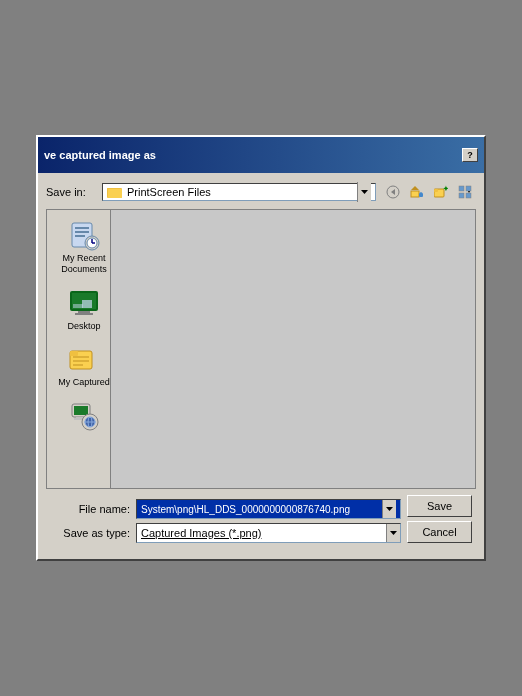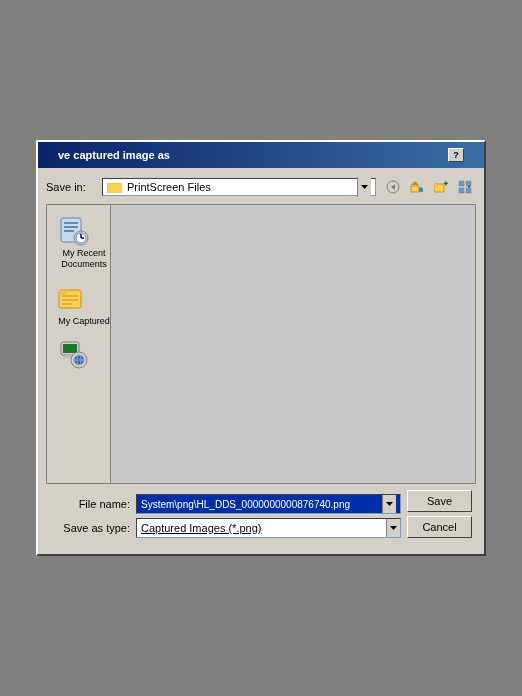--- a/index.html
+++ b/index.html
@@ -19,25 +19,25 @@
       background: #d4d0c8;
       border: 2px solid #ffffff;
       border-right-color: #404040;
       border-bottom-color: #404040;
       box-shadow: 1px 1px 0 #808080;
       position: relative;
     }
     .title-bar {
       background: linear-gradient(to right, #0a246a, #3a6ea5);
       color: white;
-      padding: 3px 20px;
+      padding: 3px 6px;
       display: flex;
       align-items: center;
       justify-content: space-between;
-      height: 26px;
+      height: 36px;
       text-align: center;
     }
     .title-bar-text {
       font-size: 11px;
       font-weight: bold;
       color: white;
     }
     .title-bar-controls {
       display: flex;
       gap: 2px;
@@ -136,20 +136,21 @@
       display: flex;
       flex-direction: column;
       align-items: center;
       padding: 4px 0;
       gap: 2px;
       overflow: hidden;
     }
     .sidebar-item {
       display: flex;
       flex-direction: column;
+      align-items: center;
       padding: 4px 2px;
       width: 60px;
       cursor: pointer;
       border: 1px solid transparent;
       margin-left: 11px;
     }
     .sidebar-icon {
       width: 32px;
       height: 32px;
       display: flex;
@@ -332,20 +333,33 @@
               <circle cx="24" cy="24" r="7" fill="#d4d0c8" stroke="#6688aa" stroke-width="1"></circle>
               <circle cx="24" cy="24" r="5" fill="#ffffff" stroke="#6688aa" stroke-width="1"></circle>
               <line x1="24" y1="20" x2="24" y2="24" stroke="#000080" stroke-width="1.5"></line>
               <line x1="24" y1="24" x2="27" y2="24" stroke="#000080" stroke-width="1.5"></line>
             </svg>
           </div>
           <span class="sidebar-label">My Recent
 Documents</span>
         </div>
 
+        <div class="sidebar-item">
+          <div class="sidebar-icon">
+            <svg width="32" height="32" viewBox="0 0 32 32">
+              <rect x="2" y="4" width="28" height="20" rx="2" fill="#0a6619"></rect>
+              <rect x="4" y="6" width="24" height="16" fill="#1a7a2a"></rect>
+              <rect x="10" y="24" width="12" height="3" fill="#808080"></rect>
+              <rect x="7" y="26" width="18" height="2" fill="#808080"></rect>
+              <rect x="14" y="13" width="10" height="8" fill="#c8d8f0" opacity="0.7"></rect>
+              <rect x="5" y="17" width="10" height="4" fill="#c8d8f0" opacity="0.5"></rect>
+            </svg>
+          </div>
+          <span class="sidebar-label">Desktop</span>
+        </div>
 
         <div class="sidebar-item">
           <div class="sidebar-icon">
             <svg width="32" height="32" viewBox="0 0 32 32">
               <rect x="2" y="8" width="22" height="18" rx="2" fill="#fad050" stroke="#c09020" stroke-width="1"></rect>
               <rect x="2" y="8" width="8" height="5" rx="1" fill="#f0c040"></rect>
               <rect x="5" y="13" width="16" height="2" fill="#c09020" opacity="0.5"></rect>
               <rect x="5" y="17" width="16" height="2" fill="#c09020" opacity="0.5"></rect>
               <rect x="5" y="21" width="10" height="2" fill="#c09020" opacity="0.5"></rect>
             </svg>

